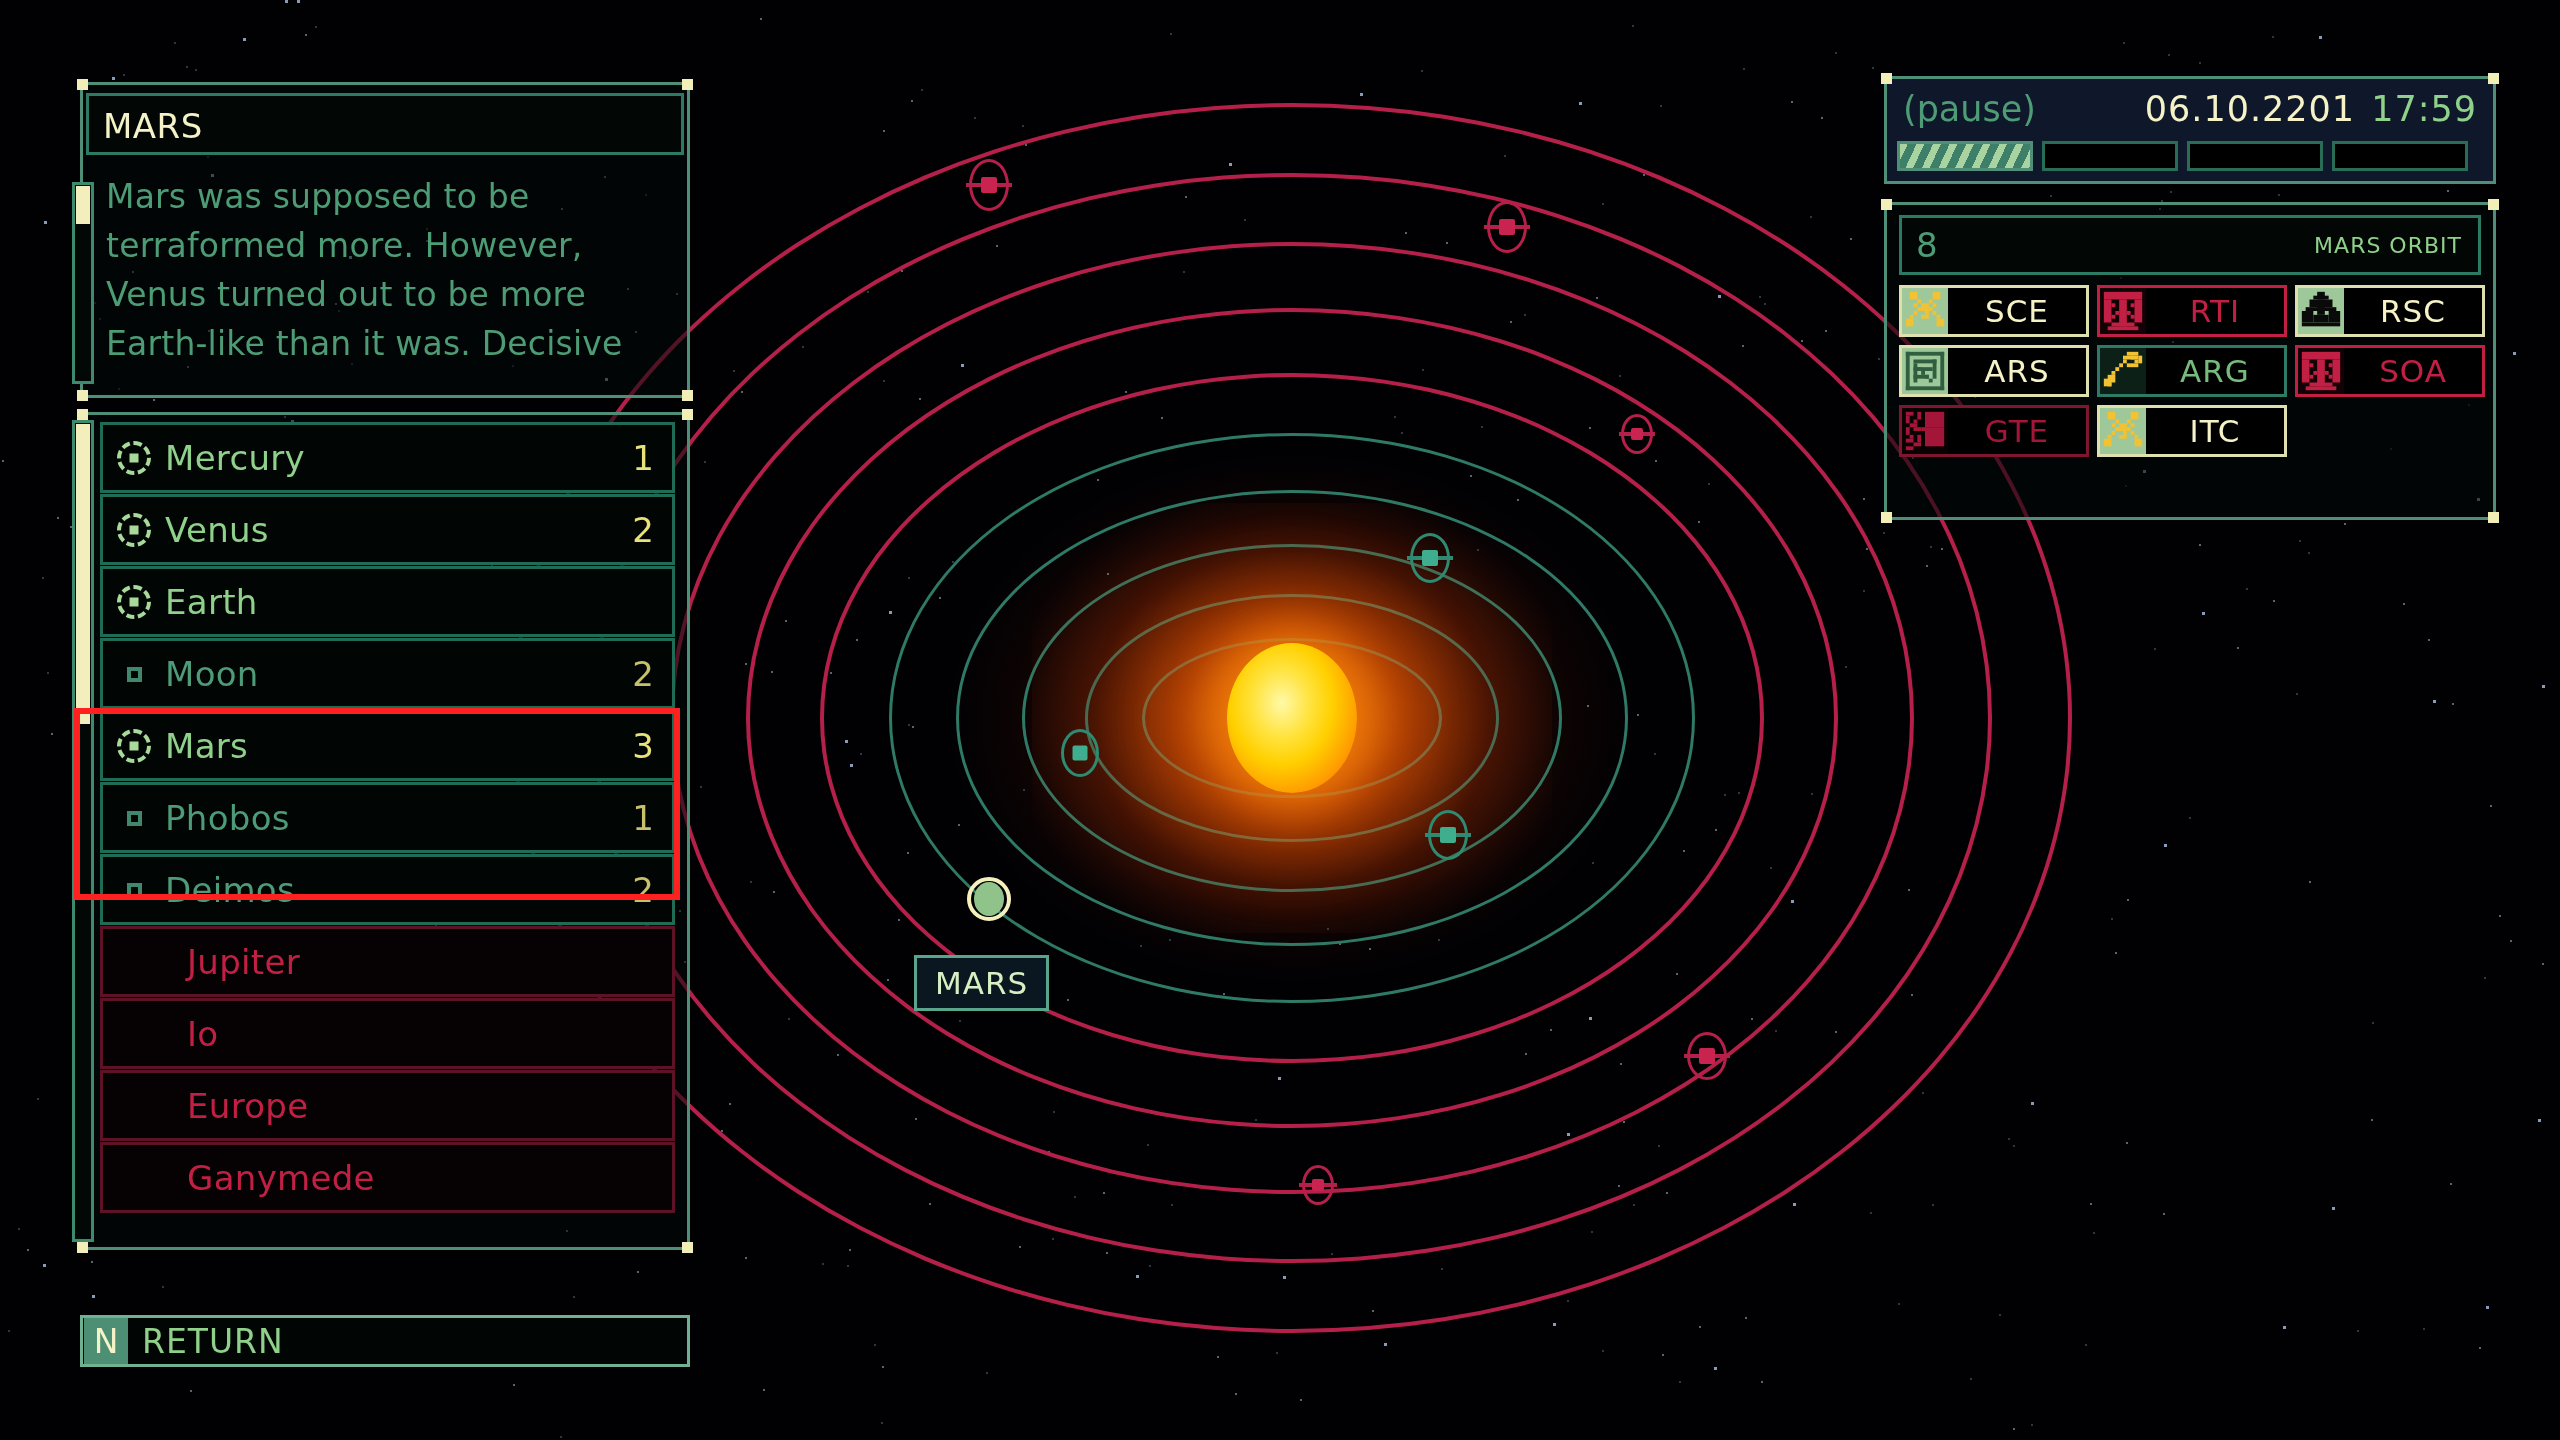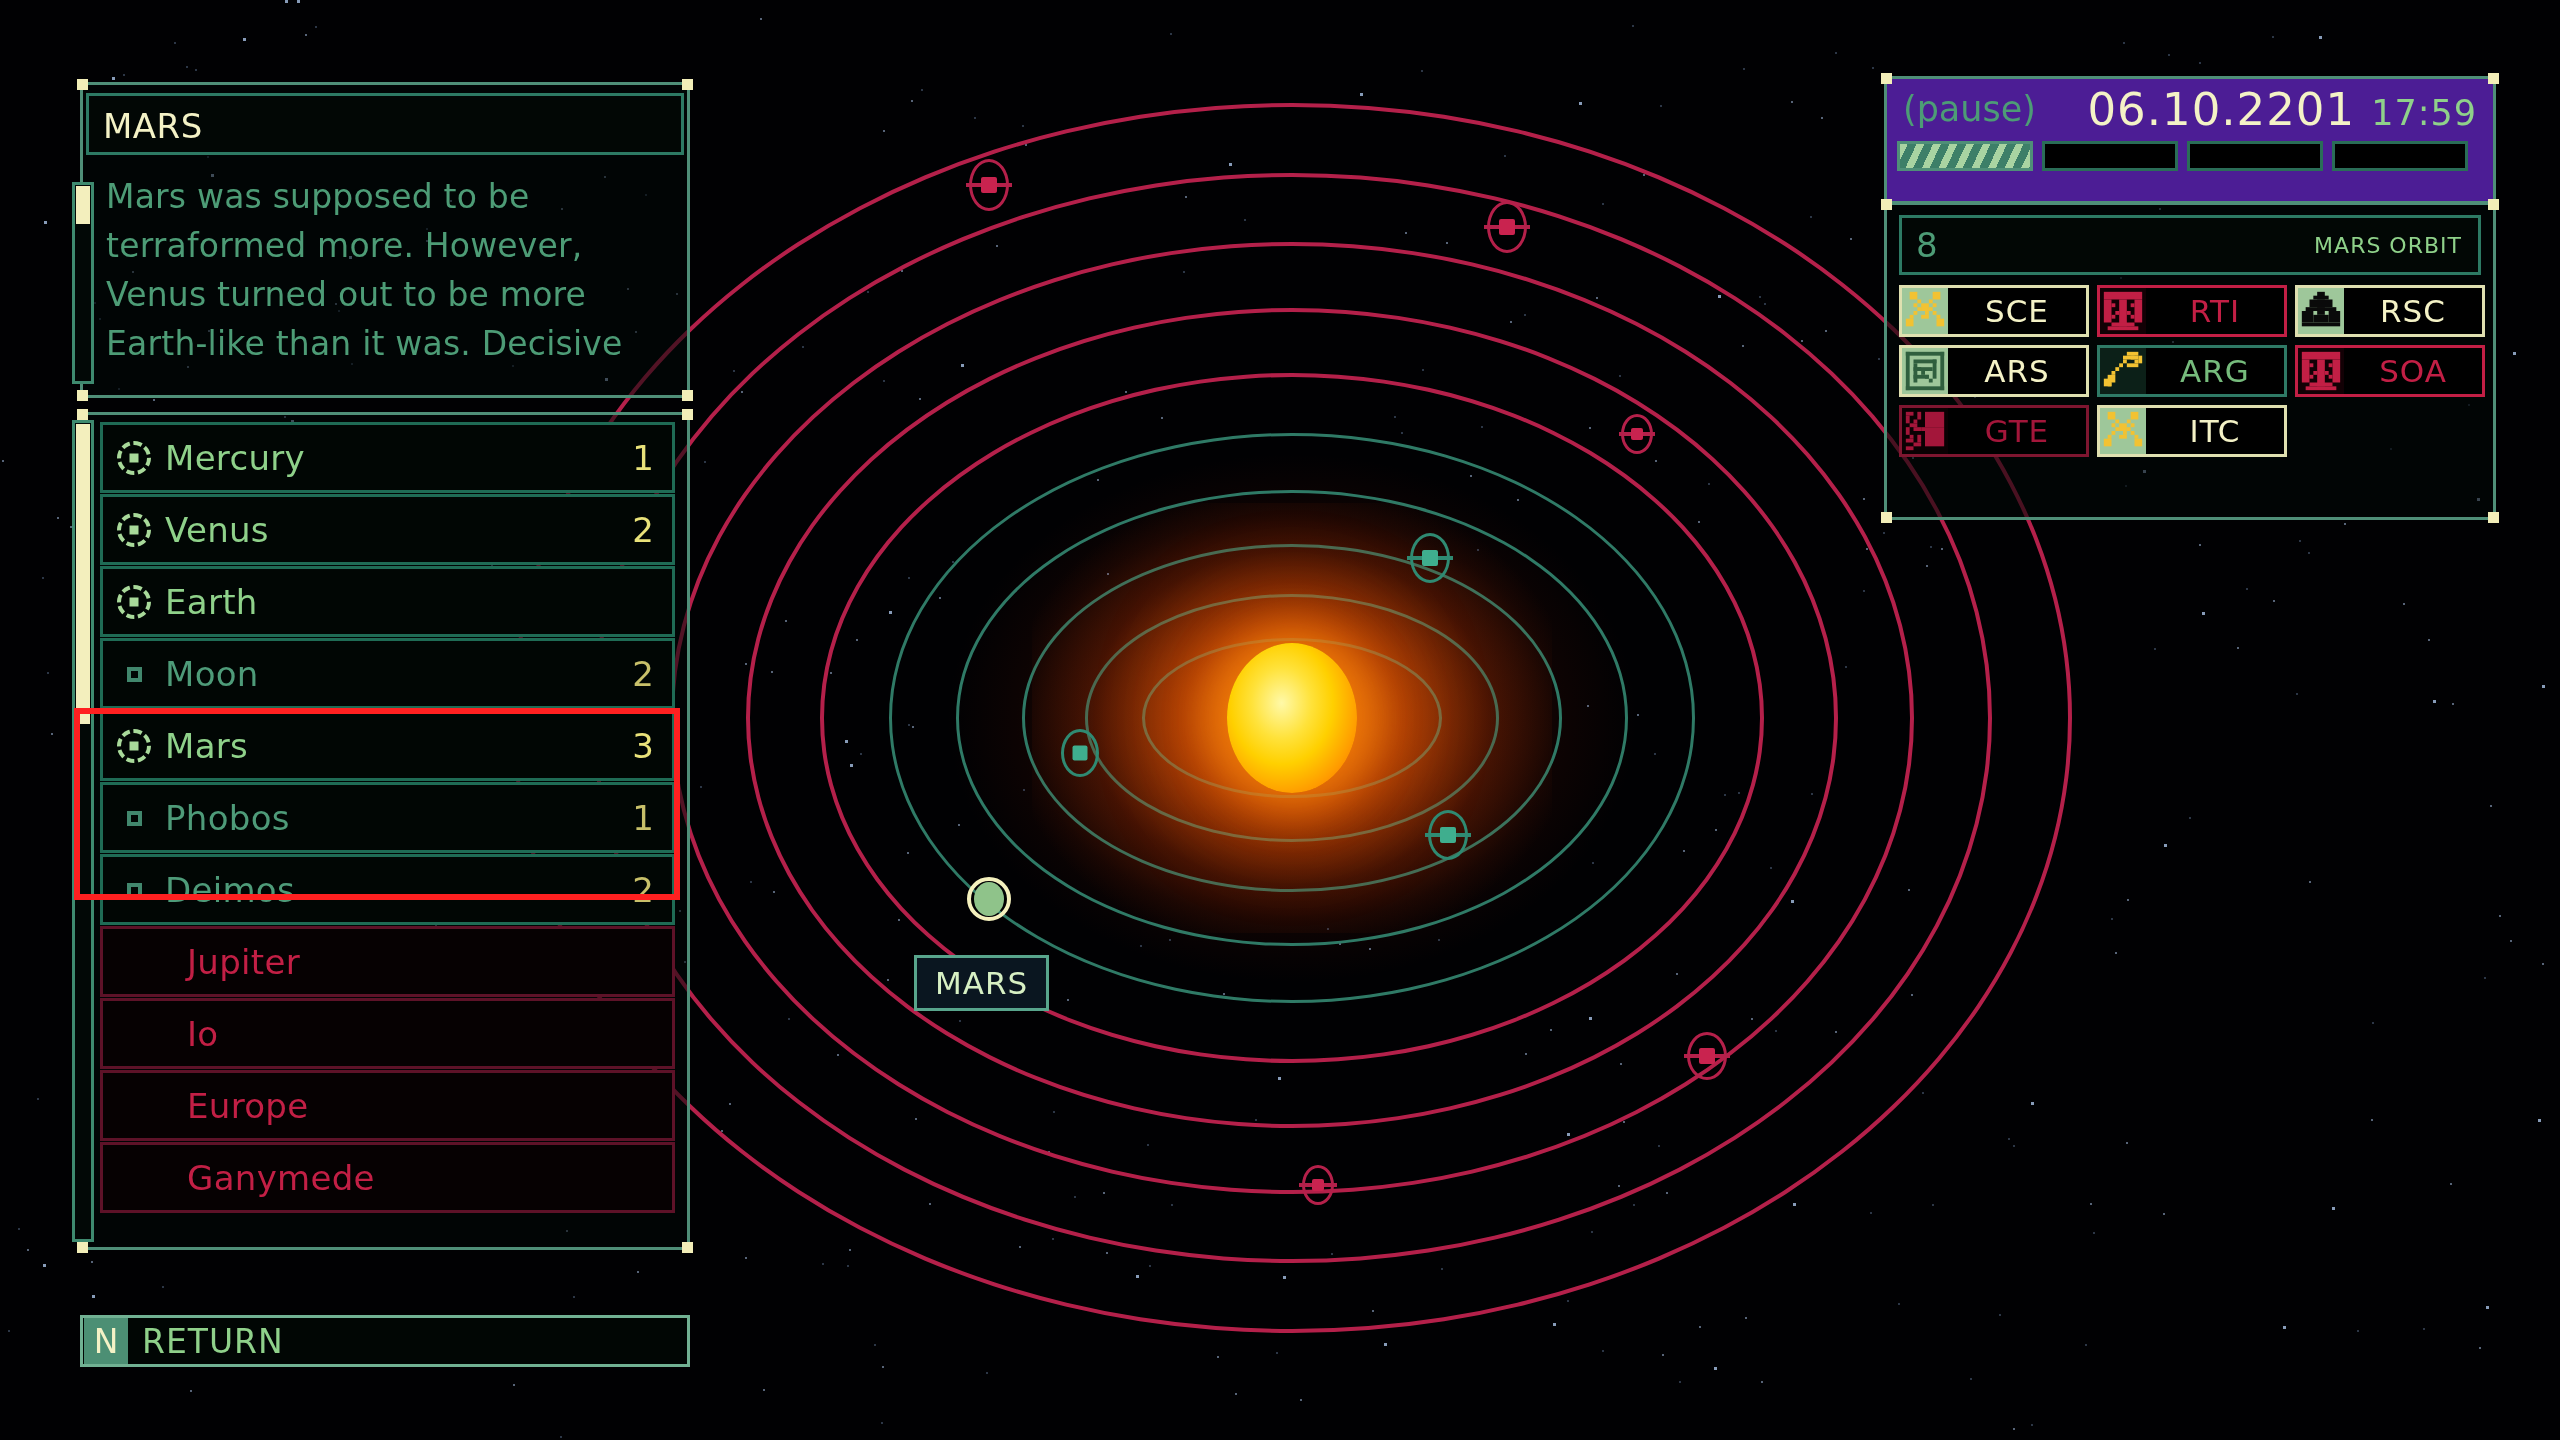--- a/index.html
+++ b/index.html
@@ -104,26 +104,26 @@
      border:6px solid #ff2020;box-sizing:border-box;pointer-events:none;}
 
   
   #return-btn{position:absolute;left:80px;top:1315px;width:610px;height:52px;
      border:3px solid #71b193;box-sizing:border-box;background:#010604;display:flex;align-items:center;}
   #return-key{width:44px;height:46px;margin-left:1px;background:#4c8f74;color:#f4f2c6;
      font-size:33px;display:flex;align-items:center;justify-content:center;}
   #return-label{margin-left:14px;color:#8fd18a;font-size:33px;letter-spacing:1px;}
 
   
-  #clock-panel{left:1884px;top:76px;width:612px;height:128px;border:3px solid #4f8f78;
-     box-sizing:border-box;background:#4c1d95;}
+  #clock-panel{left:1884px;top:76px;width:612px;height:108px;border:3px solid #4f8f78;
+     box-sizing:border-box;background:#0f172a;}
   #clock-row{position:relative;height:60px;display:flex;align-items:center;}
   #pause-lbl{margin-left:16px;color:#4d9c76;font-size:35px;}
   #clock-right{margin-left:auto;margin-right:16px;display:flex;align-items:baseline;gap:16px;}
-  #date-val{color:#f4f2c6;font-size:45px;letter-spacing:1px;}
+  #date-val{color:#f4f2c6;font-size:35px;letter-spacing:1px;}
   #time-val{color:#8fd18a;font-size:35px;letter-spacing:1px;}
   #speed-row{position:absolute;left:10px;top:62px;display:flex;gap:9px;}
   .spd{width:136px;height:30px;border:3px solid #2a6d57;box-sizing:border-box;background:#000;}
   .spd.on{border-color:#4f8f78;
     background:repeating-linear-gradient(115deg,#a9d4a2 0px,#a9d4a2 7px,#3d7f68 7px,#3d7f68 15px);}
 
   
   #orbit-panel{left:1884px;top:202px;width:612px;height:318px;border:3px solid #4f8f78;
      box-sizing:border-box;background:rgba(2,8,6,.6);}
   #orbit-head{position:relative;margin:10px 12px 0 12px;height:54px;border:3px solid #2d7a64;

